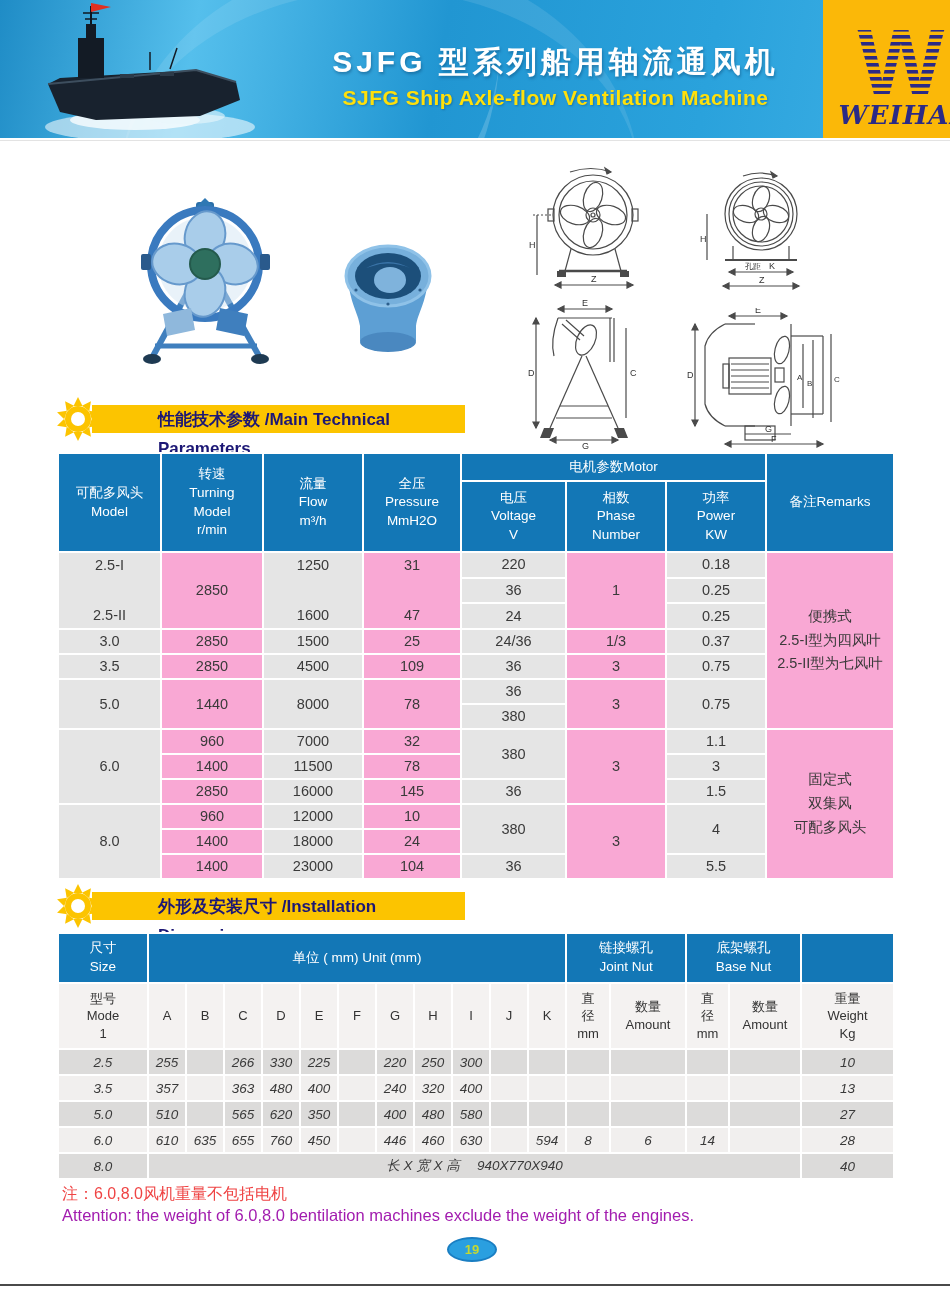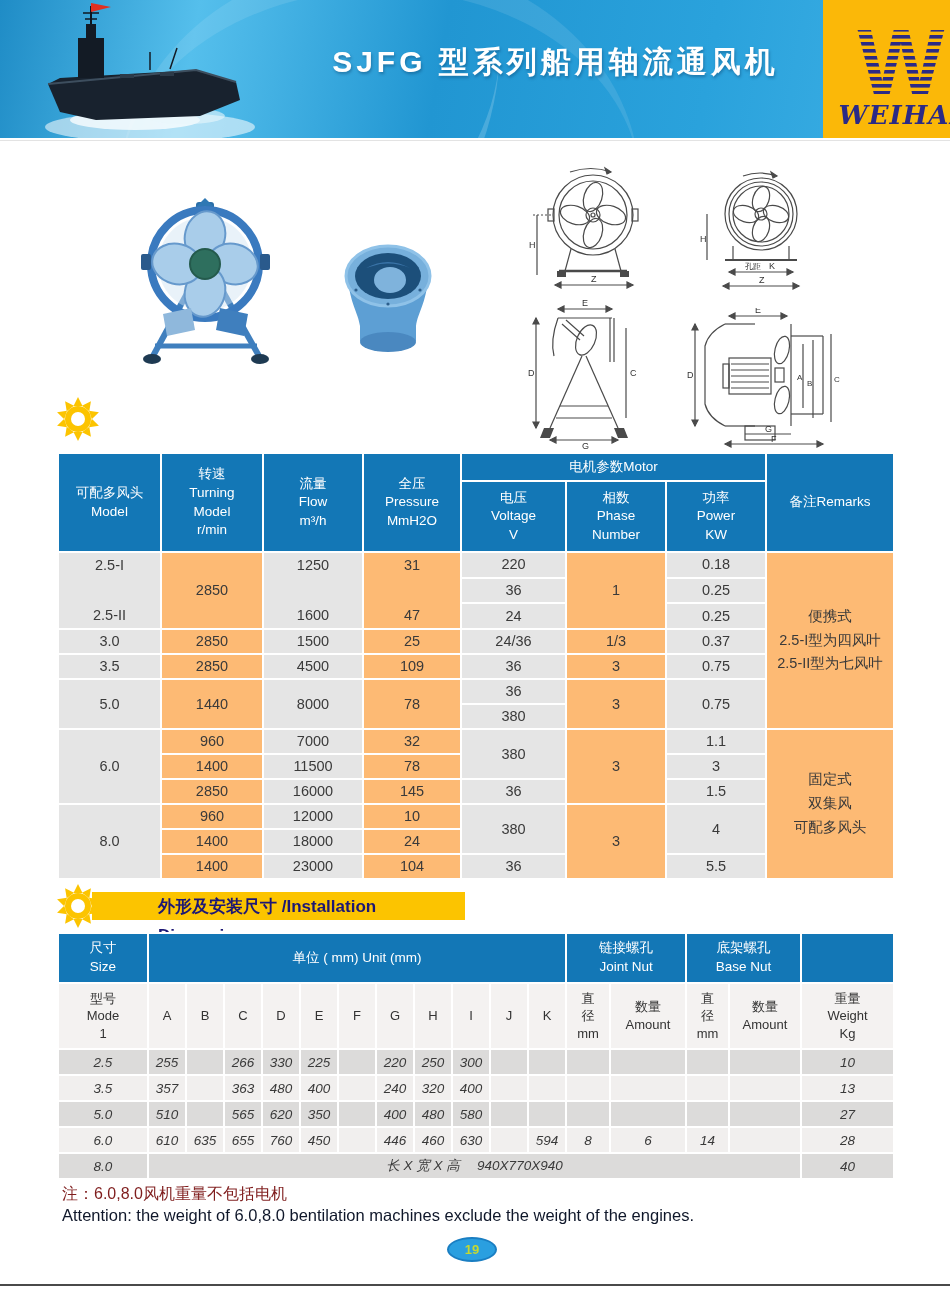--- a/index.html
+++ b/index.html
@@ -34,36 +34,36 @@
   
   table.tbl{position:absolute;border-collapse:collapse;table-layout:fixed;}
   table.tbl th,table.tbl td{border:2px solid #ffffff;text-align:center;vertical-align:middle;
     padding:0;overflow:hidden;}
   .ml{white-space:pre-line;}
   .params{left:57px;top:452px;width:836px;}
   .params th{background:#1377b6;color:#ffffff;font-size:13.5px;font-weight:normal;line-height:1.38;}
   .params td{font-size:14.5px;color:#3a3a3a;line-height:1.15;}
   .params tbody tr{height:25px;}
   .c-a{background:#e5e5e5;}
-  .c-b{background:#fdba74;margin-left:20px;}
+  .c-b{background:#f9a8d4;margin-left:20px;}
   .lh25{line-height:25px !important;}
   .rmk{font-size:13.5px;line-height:1.65 !important;}
 
   .dims{left:57px;top:932px;width:836px;}
   .dims thead tr.blue th{background:#1377b6;color:#ffffff;font-weight:normal;font-size:13.5px;
     height:48px;line-height:1.4;}
   .dims thead tr.sub td{background:#f4f2f1;font-size:13px;color:#333333;height:64px;line-height:1.35;}
   .dims tbody td{font-size:13.5px;color:#3a3a3a;}
   .dims tbody tr{height:26px;font-style:italic;}
   .row-a{background:#dcdbda;}
   .row-b{background:#f1efee;}
 
   
-  .note-cn{position:absolute;left:62px;top:1184px;font-size:16px;color:#7f1d1d;}
-  .note-en{position:absolute;left:62px;top:1206px;font-size:16.5px;color:#0f172a;}
+  .note-cn{position:absolute;left:62px;top:1184px;font-size:16px;color:#ef4444;}
+  .note-en{position:absolute;left:62px;top:1206px;font-size:16.5px;color:#a21caf;}
   .badge{position:absolute;left:447px;top:1237px;width:46px;height:21px;background:#2a9fe0;
     border:2px solid #1a7ec2;border-radius:50%;color:#c6d830;font-size:13px;font-weight:bold;
     text-align:center;line-height:21px;}
   .bottom-rule{position:absolute;left:0;top:1284px;width:950px;height:2px;background:#4a4a4a;}
 
   svg text{font-family:"Liberation Sans",sans-serif;}
 </style>
 </head>
 <body>
 
@@ -83,20 +83,21 @@
       <line x1="91" y1="24" x2="91" y2="6" stroke="#0f1720" stroke-width="2"></line>
       <line x1="83" y1="13" x2="99" y2="13" stroke="#0f1720" stroke-width="1.5"></line>
       <line x1="85" y1="19" x2="97" y2="19" stroke="#0f1720" stroke-width="1.5"></line>
       <polygon points="91,3 111,7 91,12" fill="#e03020"></polygon>
       <line x1="150" y1="70" x2="150" y2="52" stroke="#131b25" stroke-width="1.5"></line>
       <line x1="170" y1="69" x2="177" y2="48" stroke="#131b25" stroke-width="1.5"></line>
       <rect x="120" y="74" width="14" height="4" fill="#2c3a48"></rect>
       <rect x="160" y="72" width="14" height="4" fill="#2c3a48"></rect>
     </svg>
     <div class="title-cn">SJFG 型系列船用轴流通风机</div>
+    <div class="title-en">SJFG Ship Axle-flow Ventilation Machine</div>
     <div class="logo">
       <svg width="130" height="88" viewBox="0 0 130 88" style="margin-top:14px;">
         <defs>
           <pattern id="wstripes" width="12" height="7" patternUnits="userSpaceOnUse">
             <rect width="12" height="3.6" fill="#2b2a86"></rect>
           </pattern>
         </defs>
         <text x="65" y="80" text-anchor="middle" font-family="'DejaVu Serif',serif" font-size="92" font-weight="bold" fill="url(#wstripes)">W</text>
       </svg>
       <div class="logo-text">WEIHAI</div>
@@ -281,20 +282,21 @@
       <polygon points="22,0 17.5,9 26.5,9" transform="rotate(108 22 22)"></polygon>
       <polygon points="22,0 17.5,9 26.5,9" transform="rotate(144 22 22)"></polygon>
       <polygon points="22,0 17.5,9 26.5,9" transform="rotate(180 22 22)"></polygon>
       <polygon points="22,0 17.5,9 26.5,9" transform="rotate(216 22 22)"></polygon>
       <polygon points="22,0 17.5,9 26.5,9" transform="rotate(252 22 22)"></polygon>
       <polygon points="22,0 17.5,9 26.5,9" transform="rotate(288 22 22)"></polygon>
       <polygon points="22,0 17.5,9 26.5,9" transform="rotate(324 22 22)"></polygon>
     </g>
     <circle cx="22" cy="22" r="7" fill="#ffffff"></circle>
   </svg>
+  <div class="secbar" style="top:405px;">性能技术参数 /Main Technical Parameters</div>
 
   <table class="tbl params">
     <colgroup>
       <col style="width:103px">
         <col style="width:102px">
         <col style="width:100px">
         <col style="width:98px">
       <col style="width:105px">
         <col style="width:100px">
         <col style="width:100px">

